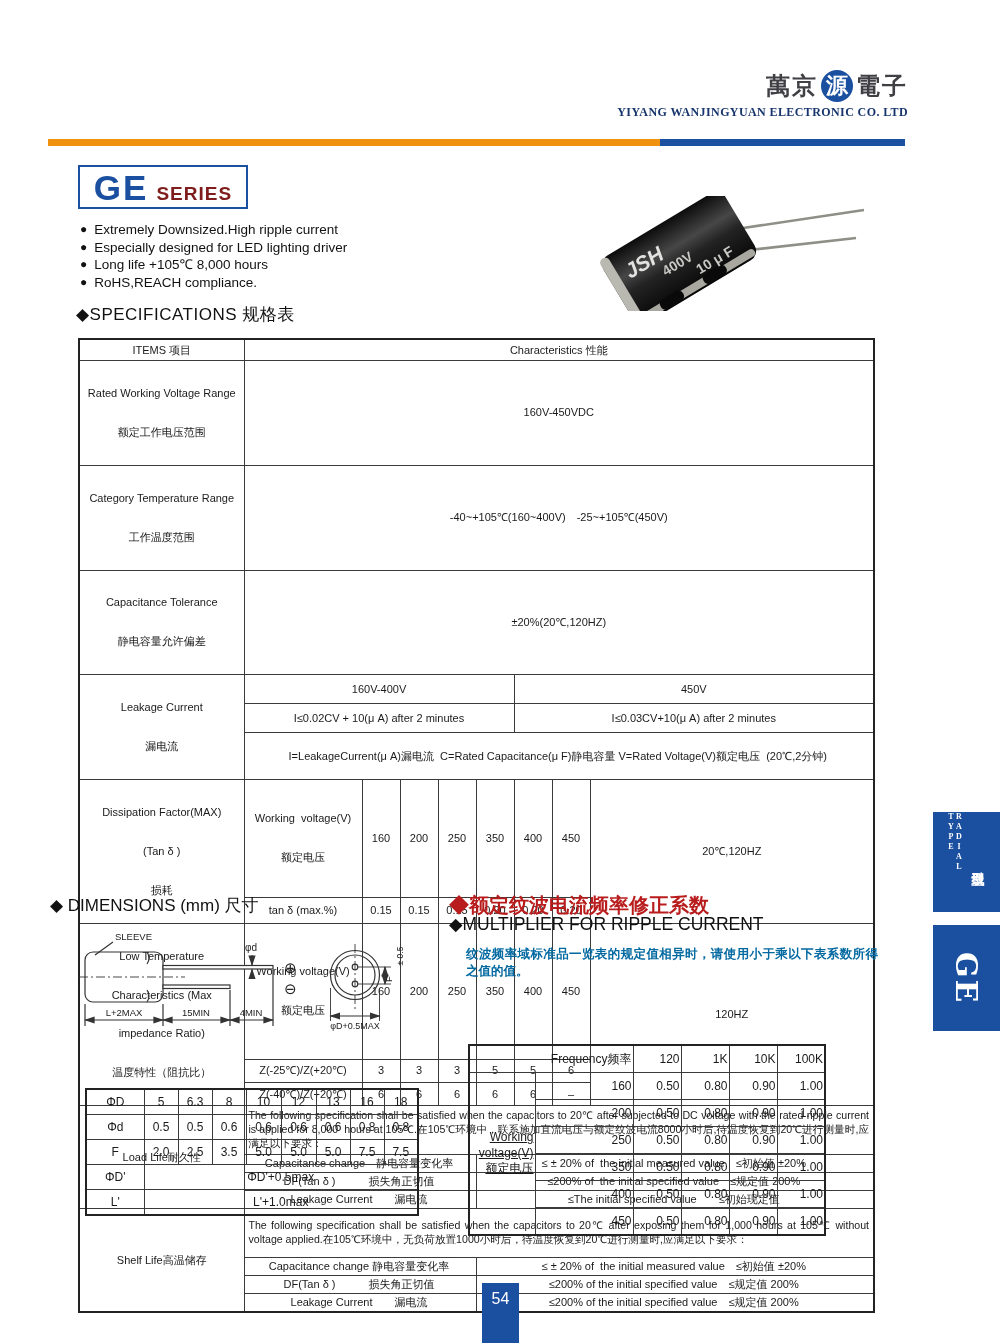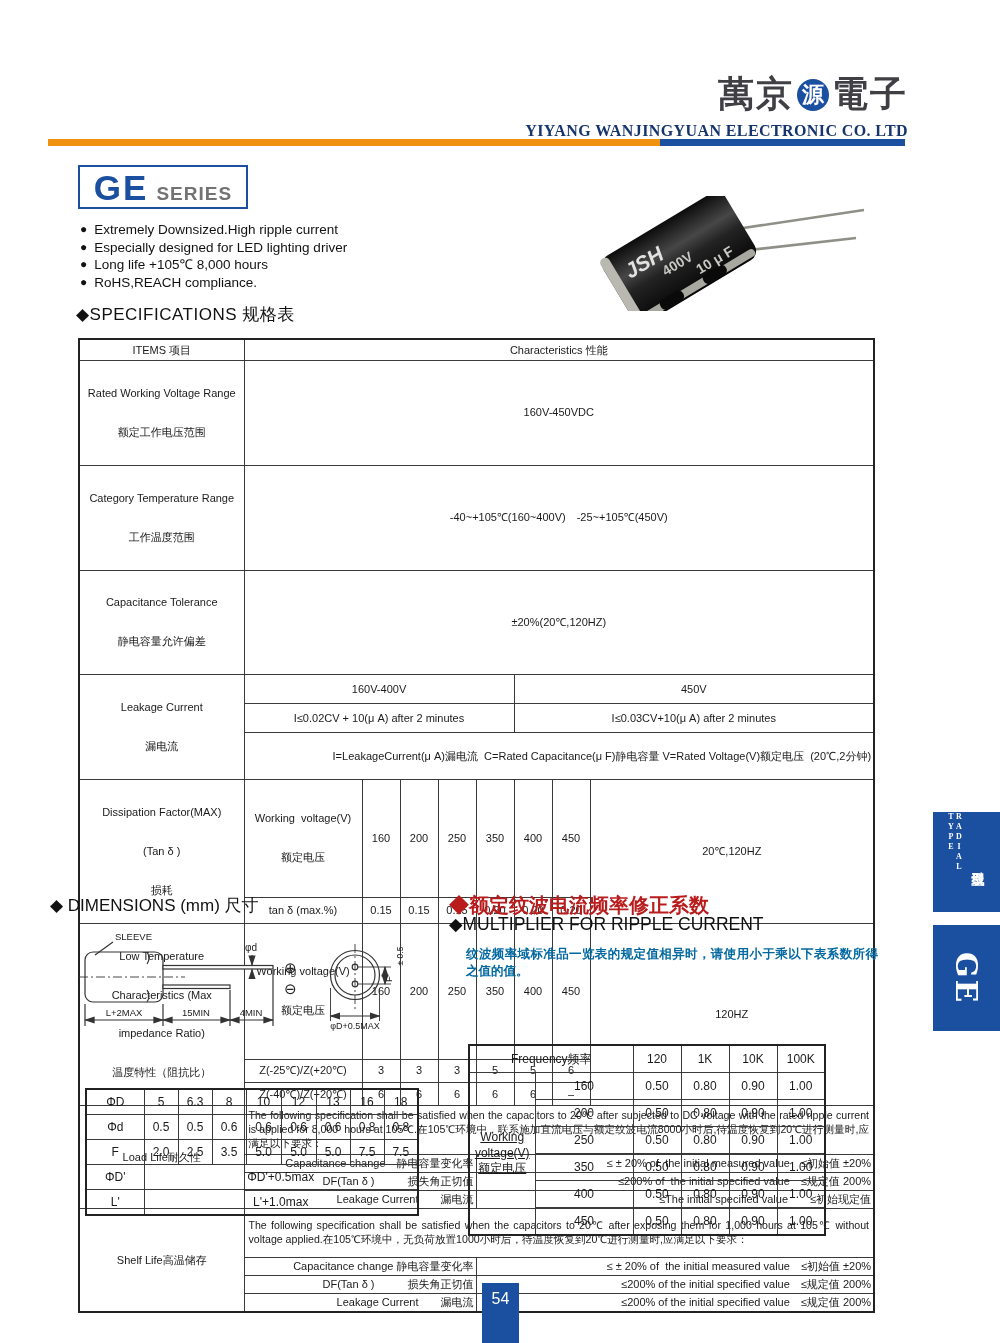--- a/index.html
+++ b/index.html
@@ -3,34 +3,34 @@
 <meta charset="utf-8">
 <style>
   html,body{margin:0;padding:0;background:#fff;}
   .page{position:relative;width:1000px;height:1343px;background:#fff;overflow:hidden;
         font-family:"Liberation Sans",sans-serif;color:#1a1a1a;}
   .abs{position:absolute;}
 
   
   .logo-wrap{position:absolute;top:70px;right:92px;text-align:center;}
   .logo-line{display:flex;align-items:center;justify-content:flex-end;gap:3px;}
-  .logo-cn{font-size:36px;font-weight:bold;color:#3f3f44;letter-spacing:2px;}
+  .logo-cn{font-size:24px;font-weight:bold;color:#3f3f44;letter-spacing:2px;}
   .logo-circle{width:32px;height:32px;border-radius:50%;background:#1b4fa0;color:#fff;
                display:flex;align-items:center;justify-content:center;font-size:22px;font-weight:bold;}
-  .company{margin-top:3px;font-family:"Liberation Serif",serif;font-weight:bold;font-size:16px;
+  .company{margin-top:3px;font-family:"Liberation Serif",serif;font-weight:bold;font-size:12px;
            color:#17356d;letter-spacing:0.4px;white-space:nowrap;}
   .rule{position:absolute;top:139px;left:48px;width:857px;height:7px;display:flex;}
   .rule .o{width:612px;height:7px;}
   .rule .b{flex:1;height:7px;}
 
   
   .ge-box{position:absolute;left:78px;top:165px;width:170px;height:44px;border:2px solid #1b4fa0;
           display:flex;align-items:baseline;justify-content:center;gap:8px;padding-top:2px;box-sizing:border-box;}
   .ge-big{font-size:35px;font-weight:bold;color:#1b4fa0;letter-spacing:2px;line-height:38px;}
-  .ge-small{font-size:19px;font-weight:bold;color:#737373;letter-spacing:1px;}
+  .ge-small{font-size:19px;font-weight:bold;color:#7f1d1d;letter-spacing:1px;}
 
   
   .feat{position:absolute;top:221px;font-size:13.5px;line-height:17.5px;color:#111;}
   .feat-en{left:80px;width:310px;}
   .feat-cn{left:395px;width:220px;}
   .feat .row{display:flex;align-items:center;white-space:nowrap;}
   .bullet{font-size:12px;margin-right:7px;}
 
   
   .sec-title{position:absolute;font-size:17px;color:#111;letter-spacing:0.5px;white-space:nowrap;}
@@ -40,33 +40,33 @@
   .rip-desc{position:absolute;left:466px;top:946px;width:412px;font-size:12.5px;line-height:1.36;
             text-align:justify;color:#0369a1;}
   .rip-desc .cnp{font-weight:bold;}
 
   
   table{border-collapse:collapse;}
   .st{position:absolute;left:78px;top:338px;width:795px;table-layout:fixed;
       border:2px solid #222;font-size:11px;}
   .st td{border:1px solid #3a3a3a;text-align:center;vertical-align:middle;padding:0 2px;
          line-height:1.18;overflow:hidden;white-space:pre-wrap;}
-  .st td.left{text-align:right;padding-left:0;}
+  .st td.left{text-align:center;padding-left:0;}
   .st td.just{text-align:justify;padding:2px 4px;font-size:10.6px;line-height:1.32;}
   .h22 td{height:20px;} .h32{height:32px;} .h20{height:18px;} .h30{height:28px;}
   .h34{height:32px;} .h24{height:22px;} .h19{height:17px;} .h46{height:44px;}
   .lab2 span{display:block;}
 
   
   .dt{position:absolute;left:85px;top:1088px;width:332px;table-layout:fixed;border:2px solid #222;font-size:12px;}
   .dt td{border:1px solid #3a3a3a;text-align:center;height:22px;}
 
   
   .ft{position:absolute;left:468px;top:1044px;width:356px;table-layout:fixed;border:2px solid #222;font-size:12px;}
-  .ft td{border:1px solid #3a3a3a;text-align:center;height:24px;}
+  .ft td{border:1px solid #3a3a3a;text-align:right;height:24px;}
   .ft .wv span{display:block;line-height:1.3;text-decoration:underline;}
 
   
   .tab1{position:absolute;left:933px;top:812px;width:67px;height:100px;background:#1b4fa0;color:#fff;
         display:flex;align-items:center;justify-content:center;gap:6px;}
   .tab1 .en{writing-mode:vertical-rl;text-orientation:upright;font-family:"Liberation Serif",serif;
             font-size:8px;font-weight:bold;letter-spacing:1px;line-height:1;}
   .tab1 .cn{writing-mode:vertical-rl;text-orientation:upright;font-size:13px;font-weight:bold;}
   .tab2{position:absolute;left:933px;top:925px;width:67px;height:106px;background:#1b4fa0;color:#fff;
         display:flex;align-items:center;justify-content:center;}

